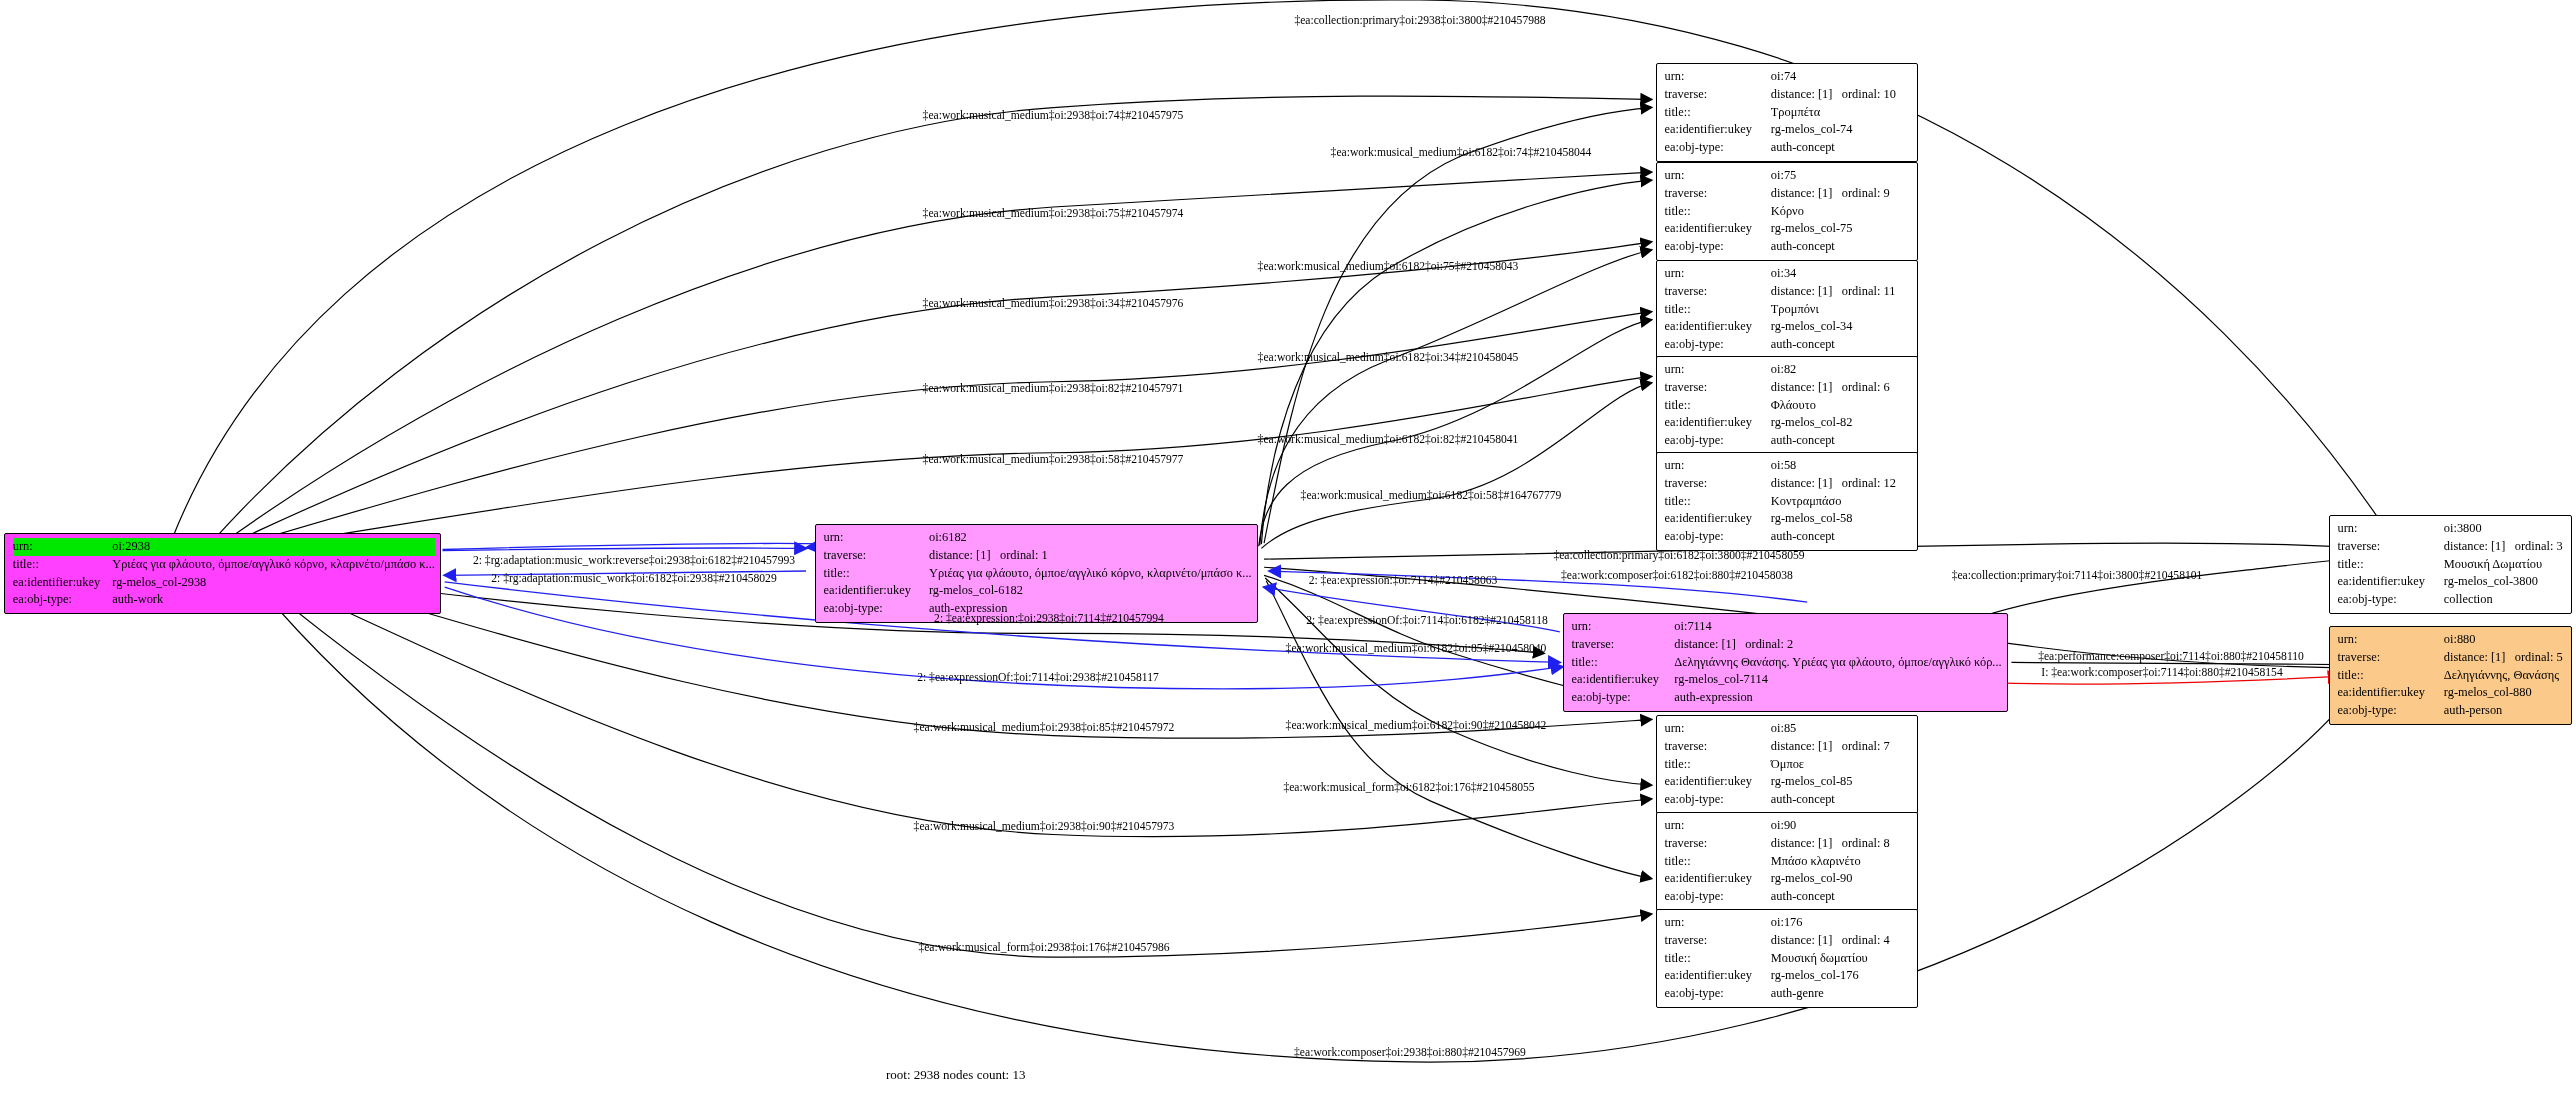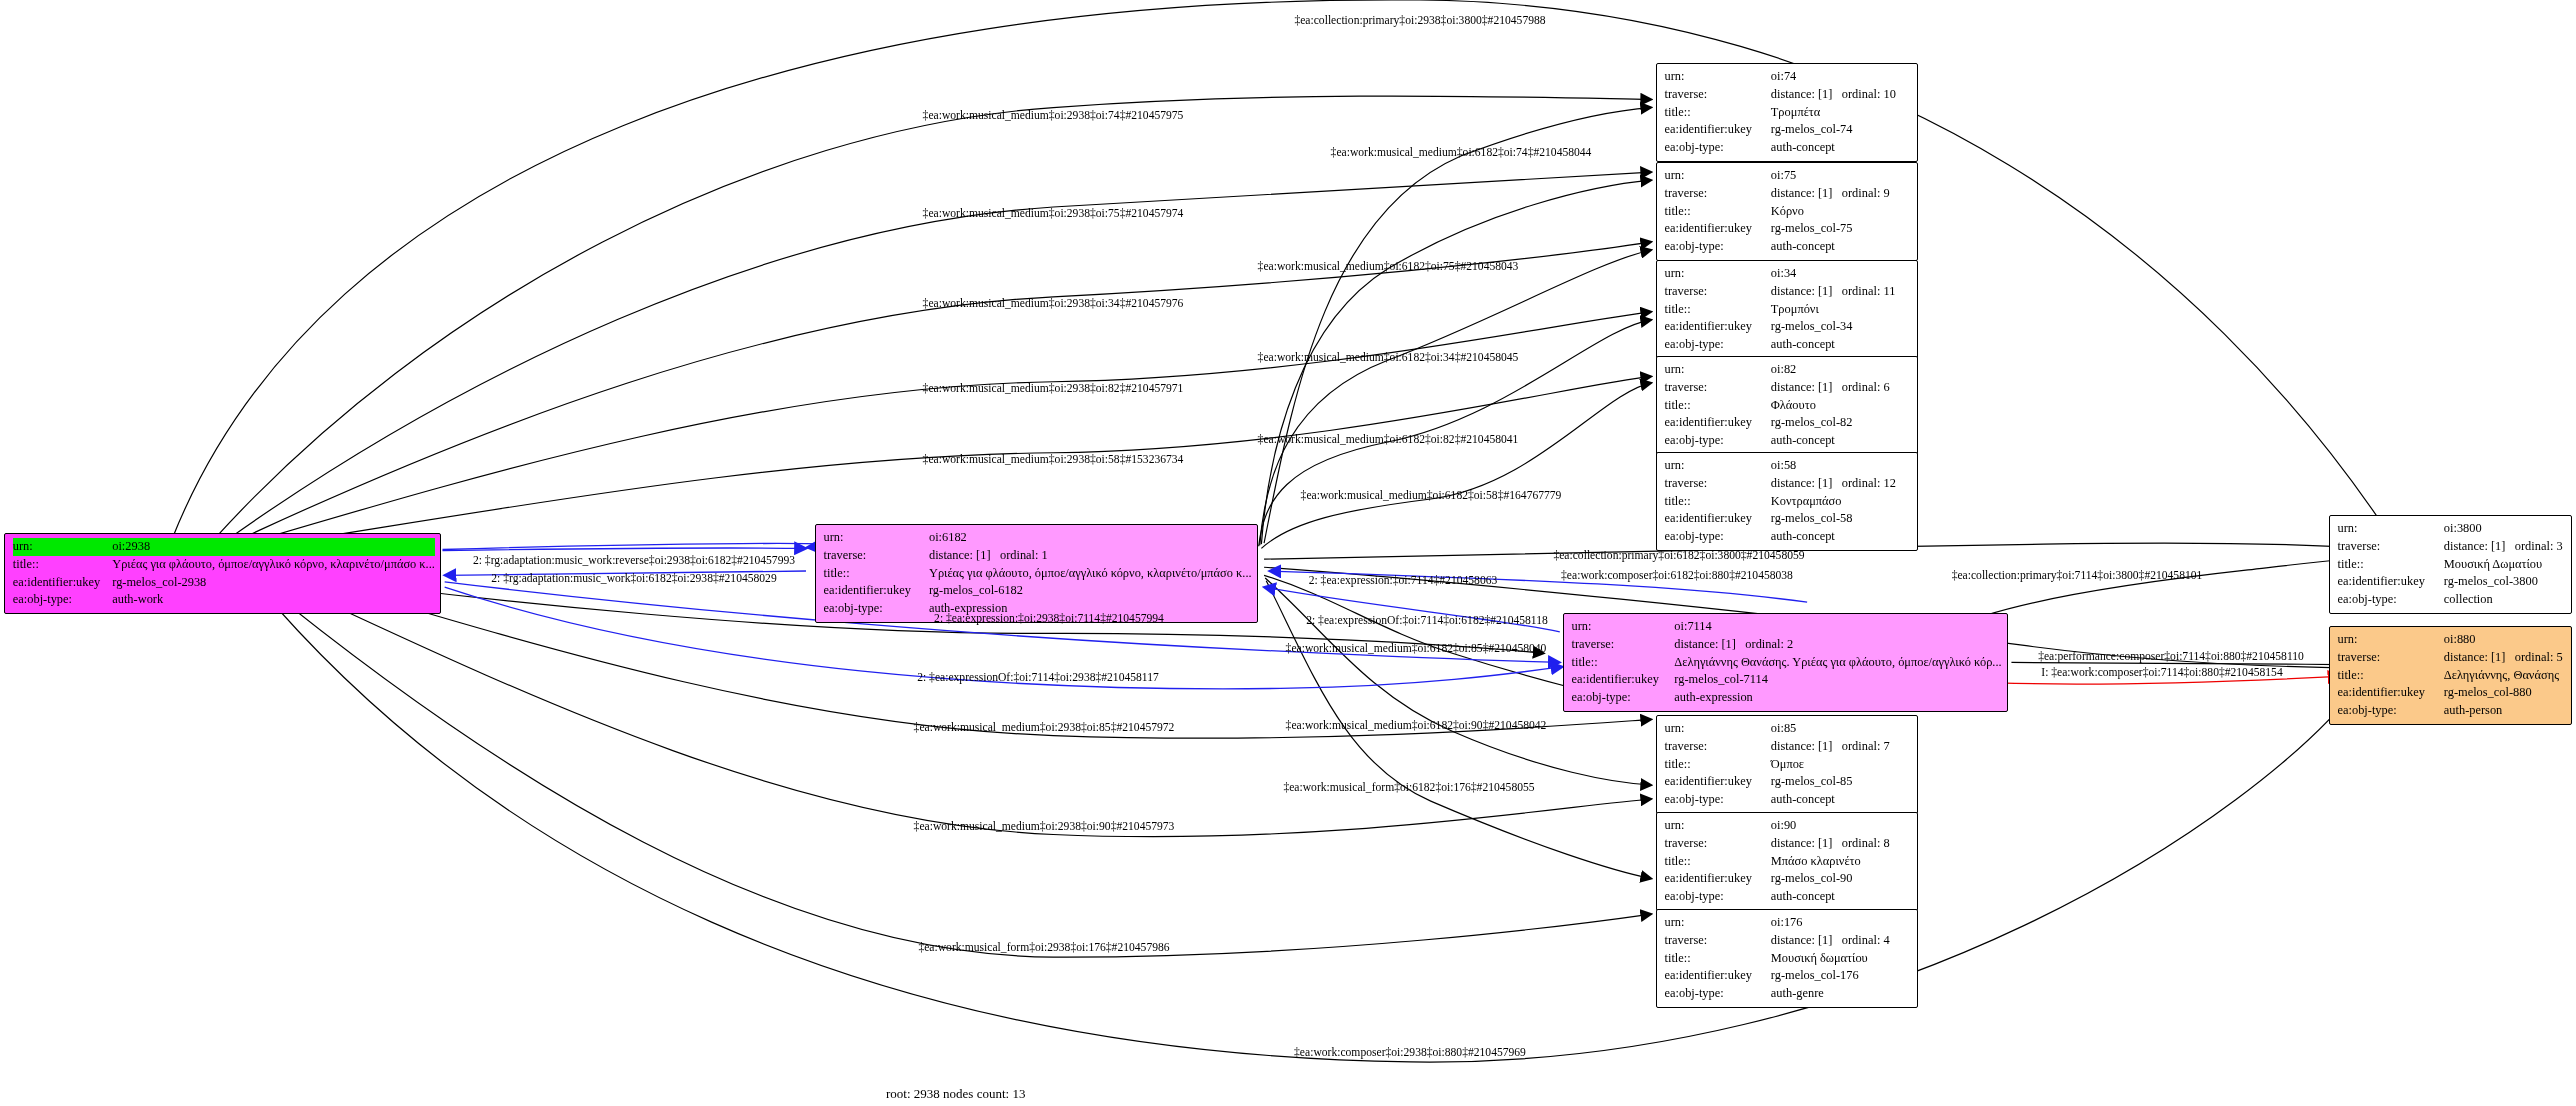--- a/index.html
+++ b/index.html
@@ -459,21 +459,21 @@
   <div id="edge-labels">
       <div class="elabel" style="left: 1420px; top: 6px; margin-top: 15px;">‡ea:collection:primary‡oi:2938‡oi:3800‡#210457988</div>
       <div class="elabel" style="left: 1053px; top: 116px;">‡ea:work:musical_medium‡oi:2938‡oi:74‡#210457975</div>
       <div class="elabel" style="left: 1461px; top: 153px;">‡ea:work:musical_medium‡oi:6182‡oi:74‡#210458044</div>
       <div class="elabel" style="left: 1053px; top: 214px;">‡ea:work:musical_medium‡oi:2938‡oi:75‡#210457974</div>
       <div class="elabel" style="left: 1388px; top: 267px;">‡ea:work:musical_medium‡oi:6182‡oi:75‡#210458043</div>
       <div class="elabel" style="left: 1053px; top: 304px;">‡ea:work:musical_medium‡oi:2938‡oi:34‡#210457976</div>
       <div class="elabel" style="left: 1388px; top: 358px;">‡ea:work:musical_medium‡oi:6182‡oi:34‡#210458045</div>
       <div class="elabel" style="left: 1053px; top: 389px;">‡ea:work:musical_medium‡oi:2938‡oi:82‡#210457971</div>
       <div class="elabel" style="left: 1388px; top: 440px;">‡ea:work:musical_medium‡oi:6182‡oi:82‡#210458041</div>
-      <div class="elabel" style="left: 1053px; top: 460px;">‡ea:work:musical_medium‡oi:2938‡oi:58‡#153236734</div>
+      <div class="elabel" style="left: 1053px; top: 460px;">‡ea:work:musical_medium‡oi:2938‡oi:58‡#210457977</div>
       <div class="elabel" style="left: 1431px; top: 496px;">‡ea:work:musical_medium‡oi:6182‡oi:58‡#164767779</div>
       <div class="elabel" style="left: 634px; top: 561px;">2: ‡rg:adaptation:music_work:reverse‡oi:2938‡oi:6182‡#210457993</div>
       <div class="elabel" style="left: 634px; top: 579px;">2: ‡rg:adaptation:music_work‡oi:6182‡oi:2938‡#210458029</div>
       <div class="elabel" style="left: 1679px; top: 556px;">‡ea:collection:primary‡oi:6182‡oi:3800‡#210458059</div>
       <div class="elabel" style="left: 2077px; top: 576px;">‡ea:collection:primary‡oi:7114‡oi:3800‡#210458101</div>
       <div class="elabel" style="left: 1403px; top: 581px;">2: ‡ea:expression:‡oi:7114‡#210458063</div>
       <div class="elabel" style="left: 1677px; top: 576px;">‡ea:work:composer‡oi:6182‡oi:880‡#210458038</div>
       <div class="elabel" style="left: 1041px; top: 619px; margin-left: 8px;">2: ‡ea:expression:‡oi:2938‡oi:7114‡#210457994</div>
       <div class="elabel" style="left: 1427px; top: 621px;">2: ‡ea:expressionOf:‡oi:7114‡oi:6182‡#210458118</div>
       <div class="elabel" style="left: 1416px; top: 649px;">‡ea:work:musical_medium‡oi:6182‡oi:85‡#210458040</div>
@@ -481,16 +481,16 @@
       <div class="elabel red" style="left: 2162px; top: 673px;">I: ‡ea:work:composer‡oi:7114‡oi:880‡#210458154</div>
       <div class="elabel" style="left: 1038px; top: 678px;">2: ‡ea:expressionOf:‡oi:7114‡oi:2938‡#210458117</div>
       <div class="elabel" style="left: 1044px; top: 728px;">‡ea:work:musical_medium‡oi:2938‡oi:85‡#210457972</div>
       <div class="elabel" style="left: 1416px; top: 726px;">‡ea:work:musical_medium‡oi:6182‡oi:90‡#210458042</div>
       <div class="elabel" style="left: 1409px; top: 788px;">‡ea:work:musical_form‡oi:6182‡oi:176‡#210458055</div>
       <div class="elabel" style="left: 1044px; top: 827px;">‡ea:work:musical_medium‡oi:2938‡oi:90‡#210457973</div>
       <div class="elabel" style="left: 1044px; top: 948px;">‡ea:work:musical_form‡oi:2938‡oi:176‡#210457986</div>
       <div class="elabel" style="left: 1410px; top: 1053px;">‡ea:work:composer‡oi:2938‡oi:880‡#210457969</div>
     </div>
 
-  <div class="footer" style="left: 886px; top: 1067px; margin-top: 19px;">root: 2938 nodes count: 13</div>
+  <div class="footer" style="left: 886px; top: 1067px;">root: 2938 nodes count: 13</div>
 
 </div>
 
 
 </body></html>

